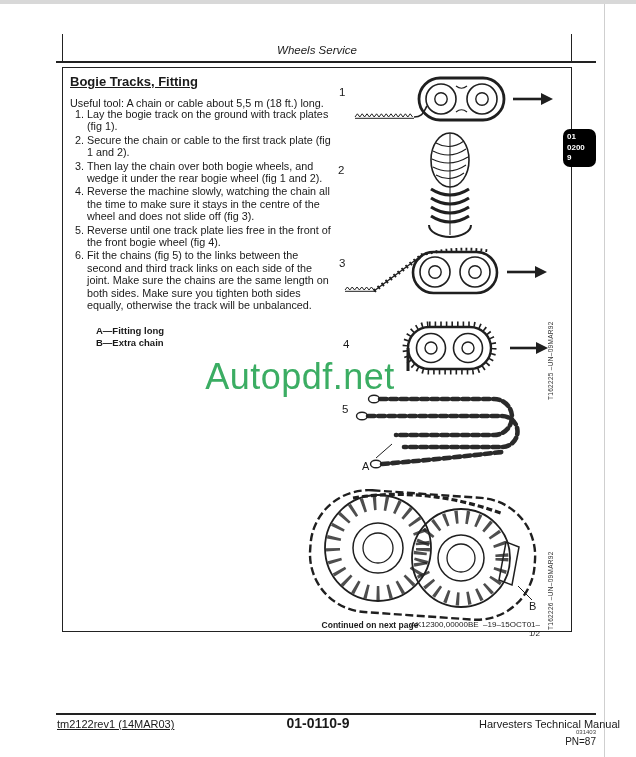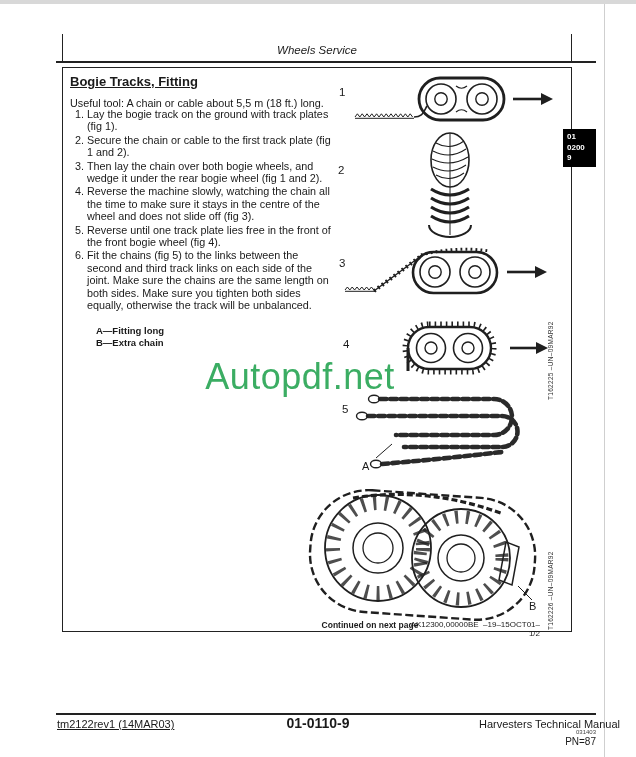--- a/index.html
+++ b/index.html
@@ -48,21 +48,21 @@
   .vtext {
     position: absolute; writing-mode: vertical-rl; transform: rotate(180deg);
     font-size: 6.5px; color: #333; letter-spacing: 0.3px; line-height: 8px;
   }
   .vtext-1 { left: 547px; top: 310px; height: 90px; }
   .vtext-2 { left: 547px; top: 542px; height: 88px; }
 
   .tab {
     position: absolute; left: 563px; top: 129px; width: 33px; height: 38px;
     background: #000; color: #fff; font-weight: bold; font-size: 8px;
-    line-height: 10.5px; padding: 3px 0 0 4px;
+    line-height: 10.5px; padding: 3px 0 0 4px; border-radius: 7px;
   }
 
   .continued { position: absolute; left: 300px; top: 620px; width: 140px; text-align: center; font-size: 8.5px; font-weight: bold; }
   .doc-code { position: absolute; left: 400px; top: 620px; width: 140px; text-align: right; font-size: 8px; }
 
   .footer-rule { position: absolute; left: 56px; top: 713px; width: 540px; height: 1.8px; background: #222; }
   .footer-left { position: absolute; left: 57px; top: 718px; font-size: 11px; text-decoration: underline; }
   .footer-center { position: absolute; left: 248px; top: 715px; width: 140px; text-align: center; font-size: 14px; font-weight: bold; }
   .footer-right { position: absolute; left: 440px; top: 718px; width: 180px; text-align: right; font-size: 11px; }
   .footer-date { position: absolute; left: 496px; top: 729px; width: 100px; text-align: right; font-size: 6px; color: #444; }

